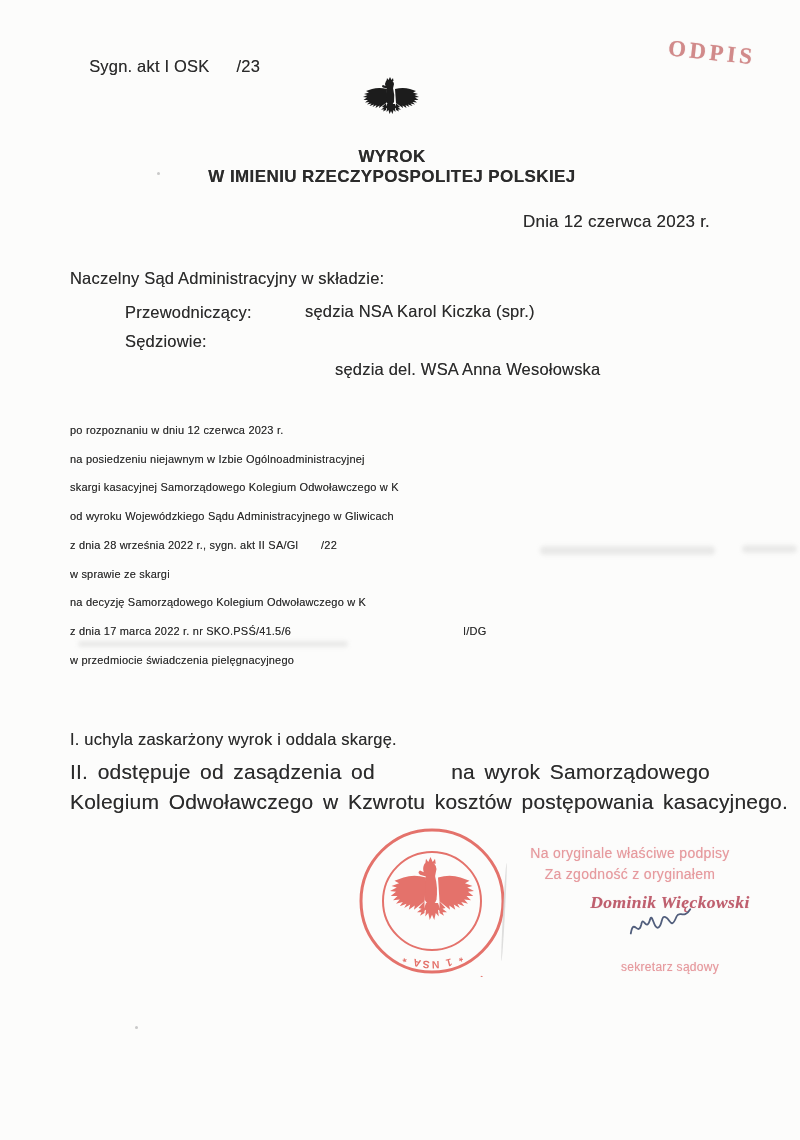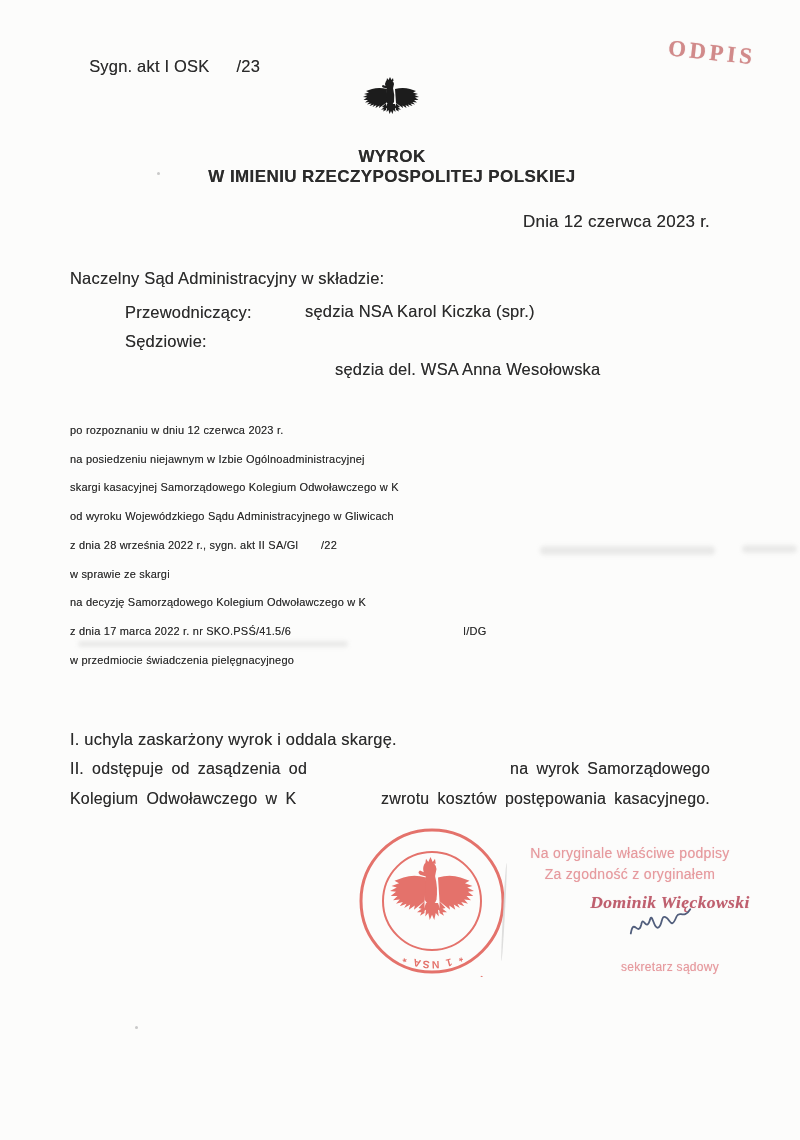--- a/index.html
+++ b/index.html
@@ -47,21 +47,21 @@
   }
   .facts{
     position:absolute;left:70px;top:416px;width:700px;
     line-height:28.7px;font-size:11px;letter-spacing:.2px;
     text-shadow:0 0 .5px rgba(43,43,43,.55);
   }
   .facts div{white-space:pre;}
   .ruling-line{
     position:absolute;left:70px;width:640px;
     display:flex;justify-content:space-between;
-    font-size:16px;letter-spacing:.2px;white-space:pre;
+    font-size:21px;letter-spacing:.2px;white-space:pre;
     text-shadow:0 0 .5px rgba(43,43,43,.55);
   }
   .ruling-line span{word-spacing:3.5px;}
   .cert{
     position:absolute;text-align:center;
     color:var(--stamp-pink);
     font-size:14px;letter-spacing:.3px;white-space:pre;
     text-shadow:0 0 .8px rgba(230,154,158,.55);
   }
   .signer-name{

